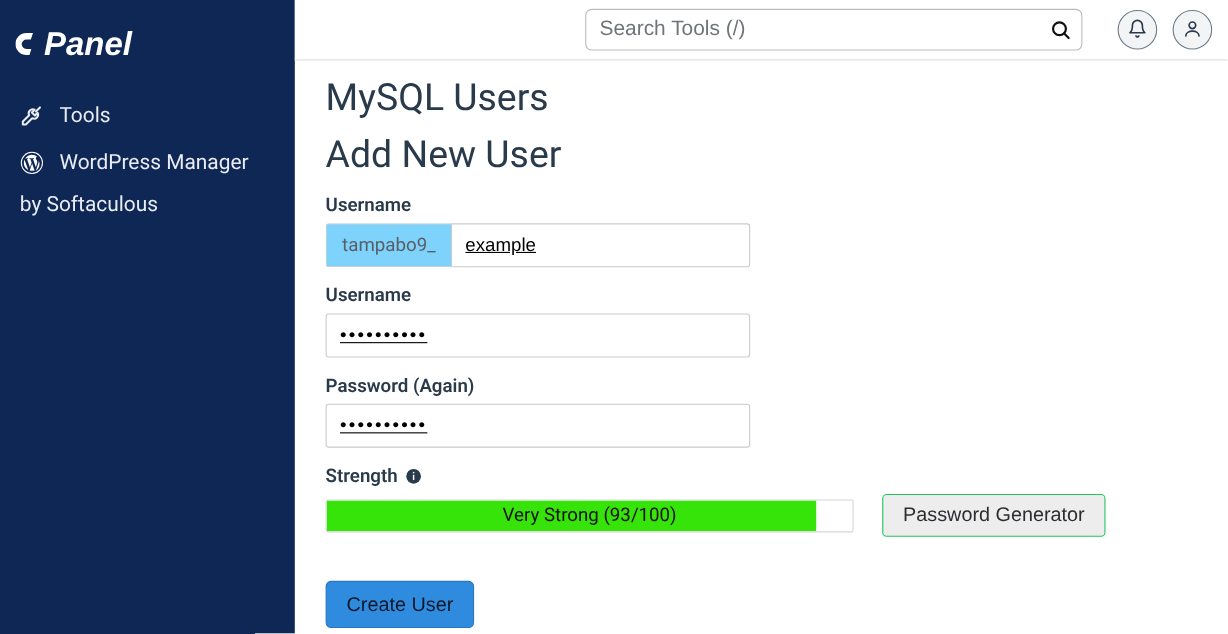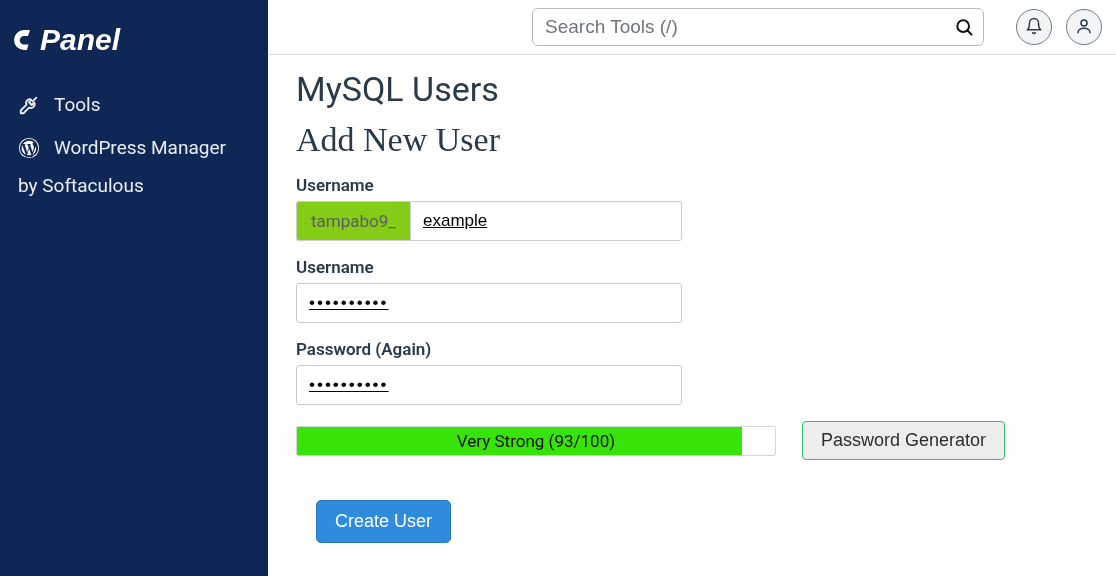--- a/index.html
+++ b/index.html
@@ -111,38 +111,37 @@
     font-size: 34px;
     font-weight: 400;
     color: #293a4a;
     margin-bottom: 12px;
   }
   .section-title {
     font-size: 34px;
     font-weight: 400;
     color: #293a4a;
     margin-bottom: 16px;
-    font-family: Liberation Serif, serif;
   }
   .form-group {
     margin-bottom: 16px;
   }
   .label {
     font-size: 17px;
     font-weight: 600;
     color: #293a4a;
     display: block;
     margin-bottom: 6px;
   }
   .input-group {
     display: flex;
     width: 386px;
   }
   .input-prefix {
-    background: #84cc16;
+    background: #7dd3fc;
     border: 1px solid #c9ccd0;
     border-right: none;
     border-radius: 3px 0 0 3px;
     padding: 8px 14px;
     font-size: 17px;
     color: #5a5f65;
     display: flex;
     align-items: center;
     white-space: nowrap;
   }
@@ -200,27 +199,26 @@
     background: #ededee;
     color: #2b2d30;
     font-size: 18px;
     padding: 8px 18px;
     border-radius: 4px;
     cursor: pointer;
   }
   .btn-primary {
     background: #2f8bde;
     border: 1px solid #2777c1;
-    color: #ffffff;
+    color: #0f172a;
     font-size: 18px;
     padding: 10px 18px;
     border-radius: 5px;
     cursor: pointer;
     margin-top: 24px;
-    margin-left: 20px;
   }
   .info-dot {
     width: 16px; height: 16px;
     display: inline-flex;
     align-items: center;
     justify-content: center;
   }
 </style>
 </head>
 <body>
@@ -306,20 +304,30 @@
         <label class="label">Username</label>
         <input class="text-input full" type="password" value="••••••••••" style="">
       </div>
 
       <div class="form-group">
         <label class="label">Password (Again)</label>
         <input class="text-input full" type="password" value="••••••••••" style="">
       </div>
 
       <div class="form-group">
+        <div class="strength-row">
+          <span class="label" style="margin-bottom:0">Strength</span>
+          <span class="info-dot">
+            <svg width="16" height="16" viewBox="0 0 24 24">
+              <circle cx="12" cy="12" r="10" fill="#293a4a"></circle>
+              <rect x="11" y="10" width="2" height="7" fill="#fff"></rect>
+              <rect x="11" y="6" width="2" height="2" fill="#fff"></rect>
+            </svg>
+          </span>
+        </div>
         <div class="meter-row">
           <div class="meter">
             <div class="meter-fill" id="meter-fill" style="width: 93%;"></div>
             <div class="meter-label">Very Strong (93/100)</div>
           </div>
           <button class="btn-secondary">Password Generator</button>
         </div>
       </div>
 
       <button class="btn-primary">Create User</button>

